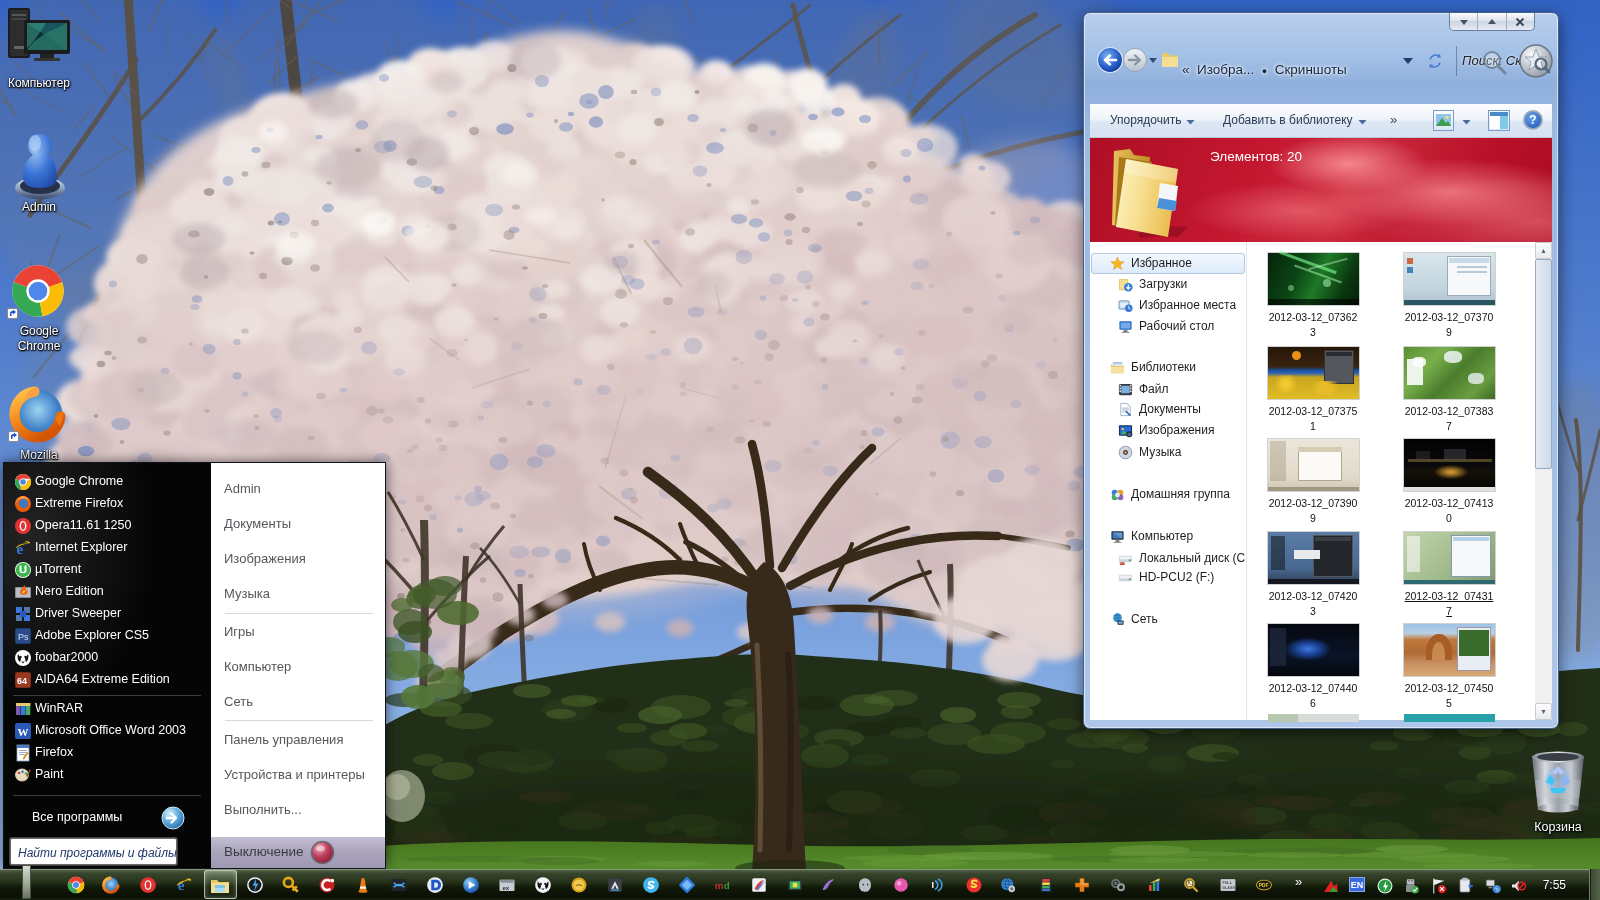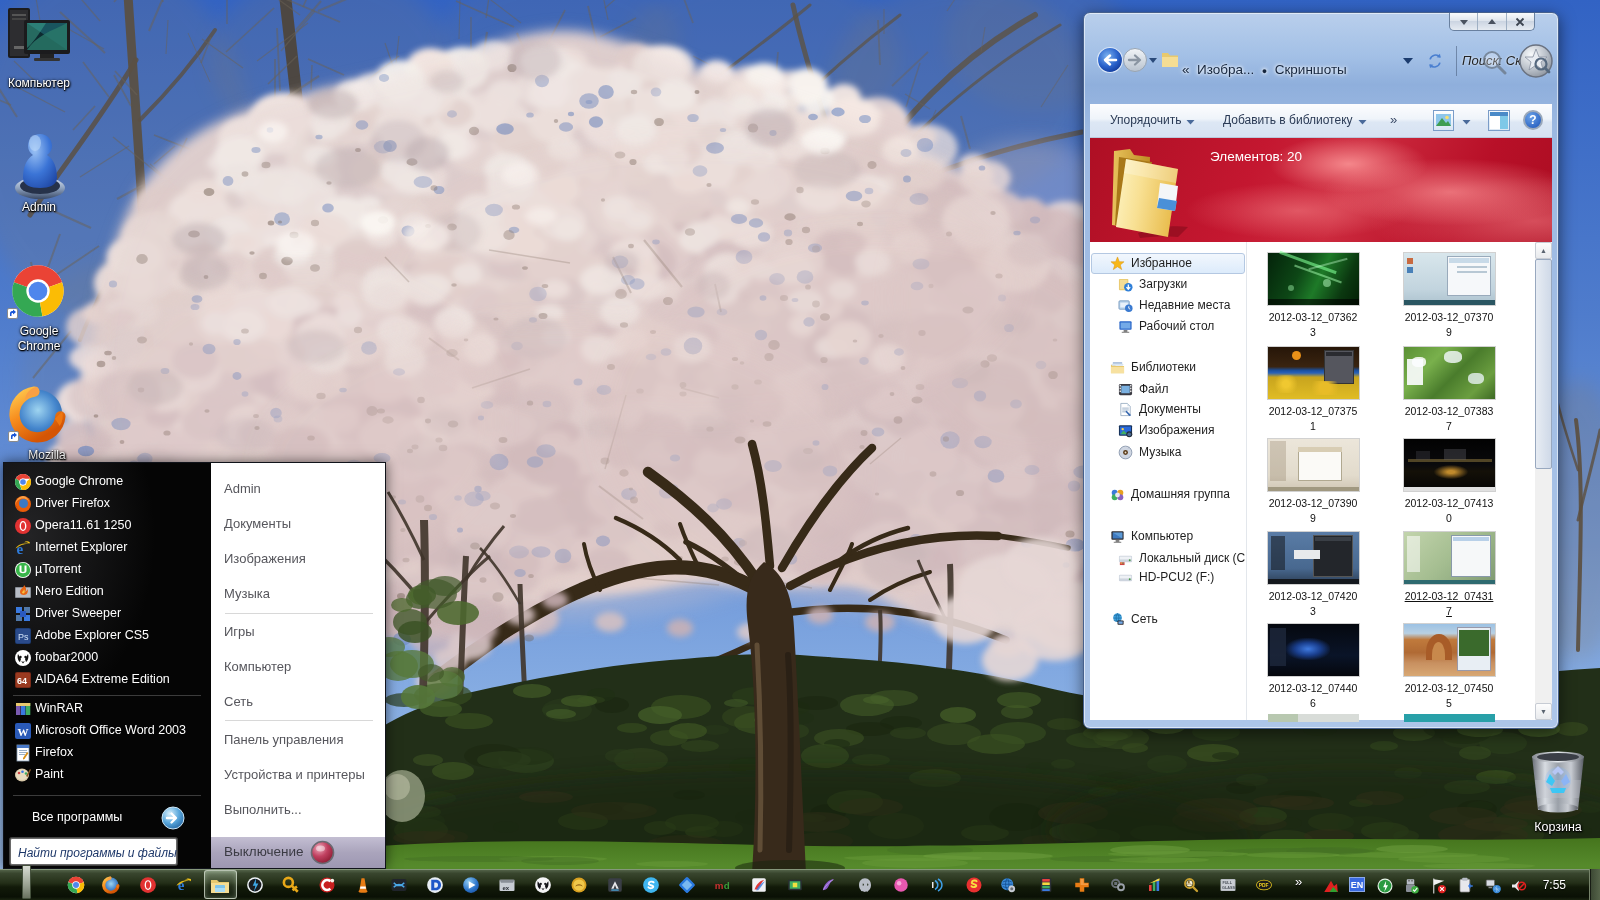--- a/index.html
+++ b/index.html
@@ -2076,21 +2076,21 @@
 <circle cx="24" cy="24" r="20" fill="url(#ffg)"></circle>
 <path d="M21,5.5 A19,19 0 1 0 42.5,26" stroke="url(#ffo)" stroke-width="8.5" fill="none" stroke-linecap="round"></path>
 <path d="M23,1.5 C17,3 13,8 13.5,13 C16,9.5 19,8 23.5,8.5 C26,6 25,3 23,1.5 Z" fill="#f9a045"></path>
 <path d="M44,22 C45,26 44.5,30 42,34 L38,28 Z" fill="#ef7711"></path>
 </svg></div>
 <div class="abs" style="left:8px;top:431px;width:11px;height:11px;background:#fff;border:1px solid #8a8a8a;border-radius:2px;">
 <svg width="9" height="9" viewBox="0 0 9 9" style="position:absolute;left:0;top:0;">
       <path d="M2,7 L2,4 C2,3 3,2 4,2 L5,2 L5,0.5 L8,3 L5,5.5 L5,4 C4,4 3.5,4.2 3.5,5 L3.5,7 Z" fill="#1a57d8"></path>
     </svg>
   </div>
-<div class="dlabel" style="left:8px;top:448px;width:78px;">Mozilla</div>
+<div class="dlabel" style="left:0px;top:448px;width:78px;">Mozilla</div>
 <div id="win">
 <div id="caption">
 <div>
         <svg class="capg" width="10" height="8" viewBox="0 0 10 8">
           <path d="M1,2 L9,2 L5,7 Z" fill="#4a5260"></path>
         </svg>
       </div>
 <div>
         <svg class="capg" width="10" height="8" viewBox="0 0 10 8">
           <path d="M1,6 L9,6 L5,1 Z" fill="#4a5260"></path>
@@ -2209,21 +2209,21 @@
 <div class="abs" style="left:20px;top:14px;"><svg width="15" height="15" viewBox="0 0 16 16">
             <path d="M8,1 L10,6 L15,6.2 L11,9.5 L12.5,14.5 L8,11.5 L3.5,14.5 L5,9.5 L1,6.2 L6,6 Z" fill="#f7b718" stroke="#d89010" stroke-width="0.5"></path>
           </svg></div>
 <div class="ni" style="left:49px;top:35px;">Загрузки</div>
 <div class="abs" style="left:28px;top:35px;"><svg width="15" height="15" viewBox="0 0 16 16">
             <rect x="1" y="2" width="10" height="12" rx="1" fill="#e8c96e"></rect>
             <rect x="2" y="3" width="8" height="10" fill="#f5dd94"></rect>
             <circle cx="11" cy="11" r="4.5" fill="#2f7fd8"></circle>
             <path d="M11,8 L11,12.5 M9,10.8 L11,13 L13,10.8" stroke="#fff" stroke-width="1.4" fill="none"></path>
           </svg></div>
-<div class="ni" style="left:49px;top:56px;">Недавние места</div>
+<div class="ni" style="left:49px;top:56px;">Избранное места</div>
 <div class="abs" style="left:28px;top:56px;"><svg width="15" height="15" viewBox="0 0 16 16">
             <rect x="1" y="3" width="11" height="9" rx="1" fill="#b9d2ea" stroke="#6a90b8" stroke-width="0.8"></rect>
             <rect x="2.5" y="5" width="8" height="5" fill="#e8f1fa"></rect>
             <circle cx="11.5" cy="11" r="4" fill="#3a7ad0"></circle>
             <path d="M11.5,8.8 L11.5,11 L13,12" stroke="#fff" stroke-width="1" fill="none"></path>
           </svg></div>
 <div class="ni" style="left:49px;top:77px;">Рабочий стол</div>
 <div class="abs" style="left:28px;top:77px;"><svg width="15" height="15" viewBox="0 0 16 16">
             <rect x="1.5" y="2.5" width="13" height="9" rx="1" fill="#2a66c8"></rect>
             <rect x="2.8" y="3.8" width="10.4" height="6.4" fill="#74aae8"></rect>
@@ -2410,21 +2410,21 @@
           <circle cx="9" cy="9" r="3.6" fill="#fff"></circle>
           <circle cx="9" cy="9" r="2.8" fill="#4f86ec"></circle>
         </svg></div>
 <div class="smli" style="top:11px;">Google Chrome</div>
 <div class="smic" style="top:32px;"><svg width="18" height="18" viewBox="0 0 18 18">
           <circle cx="9" cy="9" r="8" fill="#e85d0a"></circle>
           <circle cx="9.5" cy="8.5" r="4.5" fill="#3c79c4"></circle>
           <path d="M9,1 C4,2 1,6 1.5,10 C2,6 5,3.5 9,3.5 C13,3.5 15,6 15.5,8 C15,4 12,1 9,1 Z" fill="#f9a045"></path>
           <path d="M2,11 C3,15 7,17.5 11,16.5 C7,17 3.5,14.5 3,11 Z" fill="#d84a04"></path>
         </svg></div>
-<div class="smli" style="top:33px;">Driver Firefox</div>
+<div class="smli" style="top:33px;">Extreme Firefox</div>
 <div class="smic" style="top:54px;"><svg width="18" height="18" viewBox="0 0 18 18">
           <circle cx="9" cy="9" r="8" fill="#e23232"></circle>
           <ellipse cx="9" cy="9" rx="3.4" ry="5" fill="#fff"></ellipse>
           <ellipse cx="9" cy="9" rx="2" ry="3.8" fill="#e23232"></ellipse>
         </svg></div>
 <div class="smli" style="top:55px;">Opera11.61 1250</div>
 <div class="smic" style="top:76px;"><svg width="18" height="18" viewBox="0 0 18 18">
           <text x="2.5" y="14.5" font-family="Liberation Serif" font-size="15" font-weight="bold" fill="#2e7ad8">e</text>
           <path d="M15.6,3 C13.4,1.8 11.4,2.4 10,3.5 C12.4,2.8 14.2,3.5 15.2,4.8 C15.9,4.2 15.9,3.4 15.6,3 Z" fill="#f5c518"></path>
           <path d="M1.5,9.5 C3.5,5.5 10,3.5 15,5 C11,4.5 5,6.5 3.5,8.5 Z" fill="#f5c518" opacity="0.85"></path>

